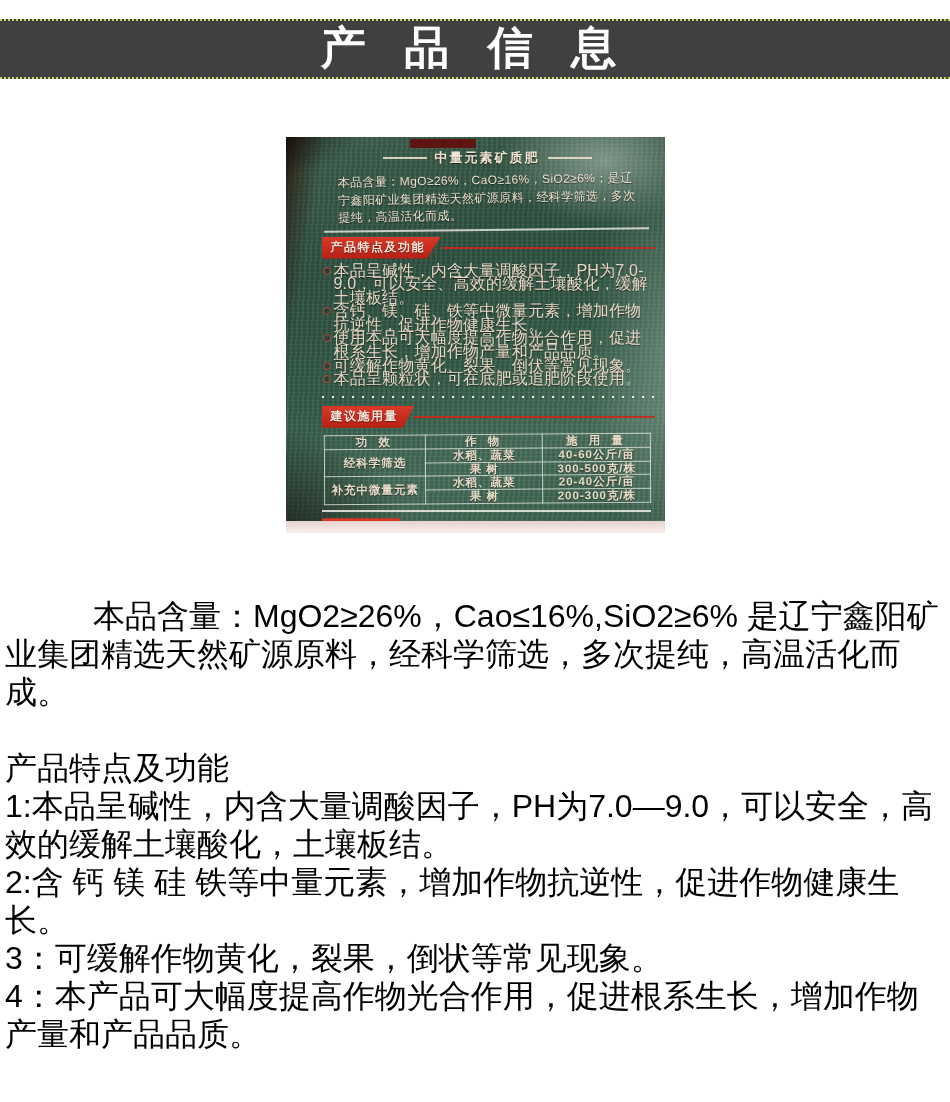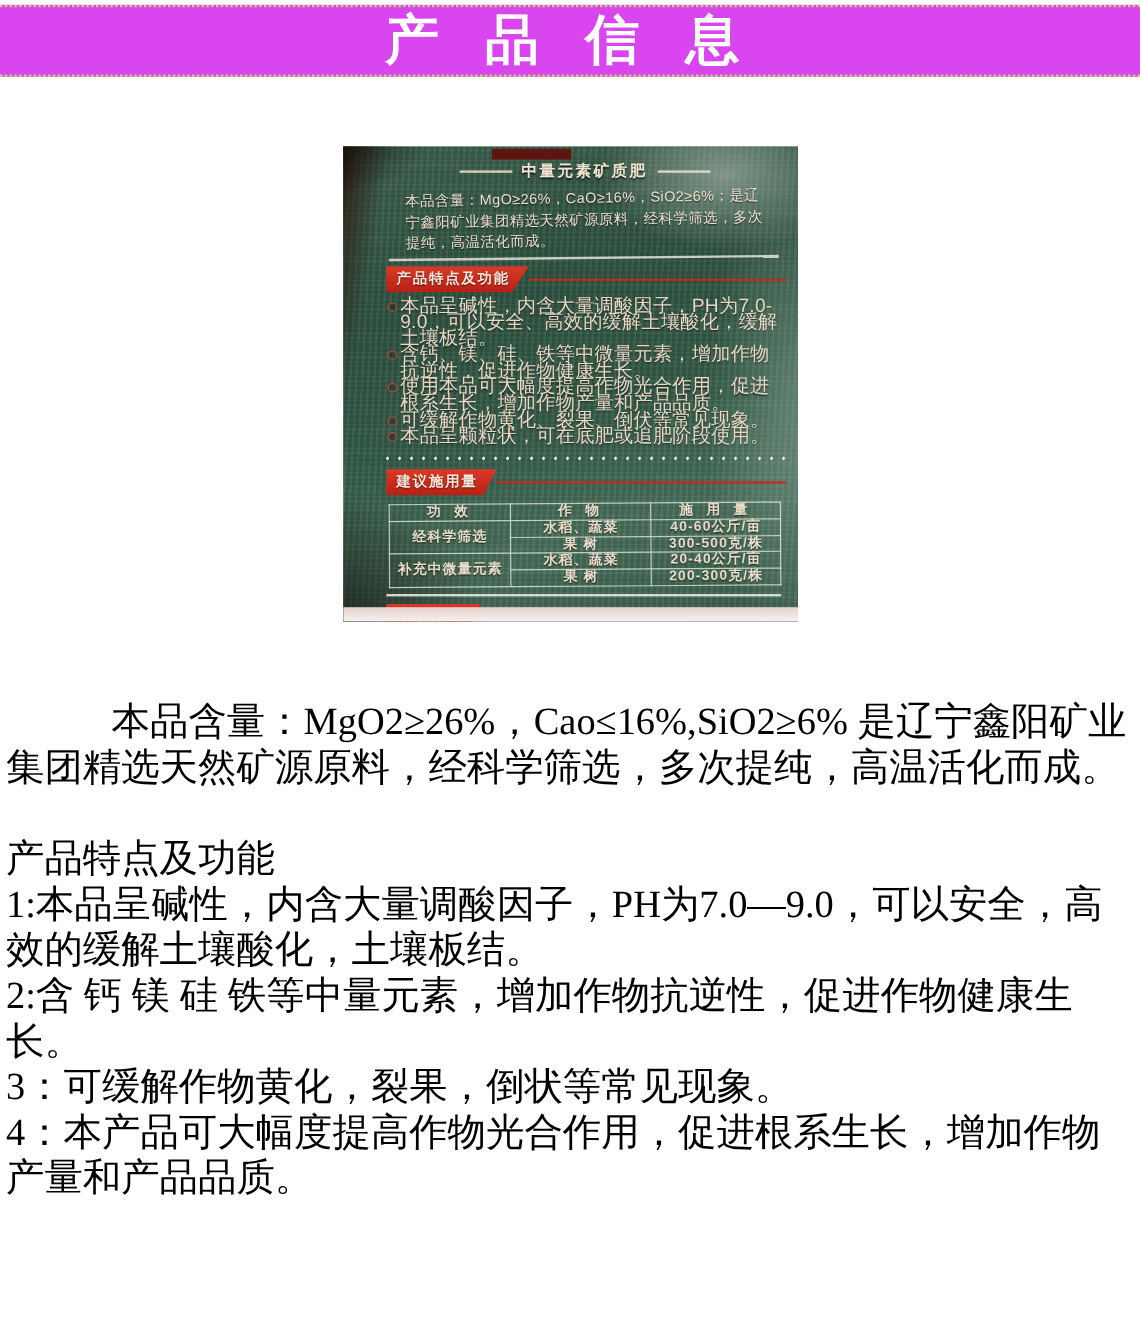--- a/index.html
+++ b/index.html
@@ -6,23 +6,23 @@
   html, body { background: #ffffff; }
   body {
     width: 950px; height: 1102px;
     font-family: "Liberation Sans", sans-serif;
     position: relative;
     overflow: hidden;
   }
 
   
   .banner {
-    margin-top: 4px;
+    margin-top: 19px;
     height: 60px;
-    background: #d946ef;
+    background: #404040;
     border-top: 2px dotted #c2d66a;
     border-bottom: 2px dotted #c2d66a;
     display: flex; align-items: center; justify-content: center;
   }
   .banner h1 {
     color: #ffffff;
     font-size: 45px;
     font-weight: bold;
     letter-spacing: 13px;
     white-space: pre;
@@ -151,21 +151,21 @@
     border-radius: 50%;
   }
 
   
   .desc {
     margin-top: 64px;
     padding: 0 2px 0 5px;
     color: #000000;
     font-size: 32px;
     line-height: 38px;
-    font-family: Liberation Serif, serif;
+    font-family: Liberation Sans, sans-serif;
   }
   .desc p { margin: 0; }
   .desc .p1 { text-indent: 88px; }
   .desc .sect { margin-top: 38px; }
 </style>
 </head>
 <body>
 
 <div class="banner">
   <h1>产 品 信 息</h1>

